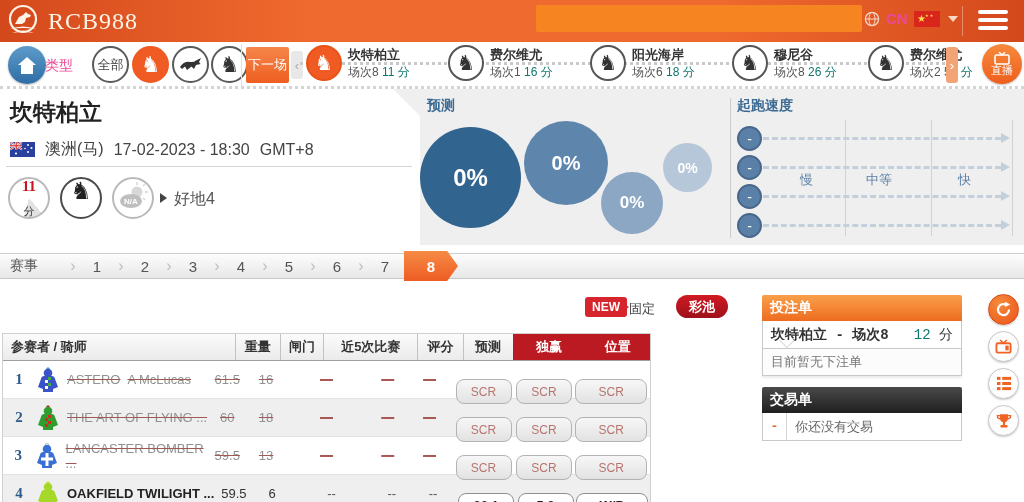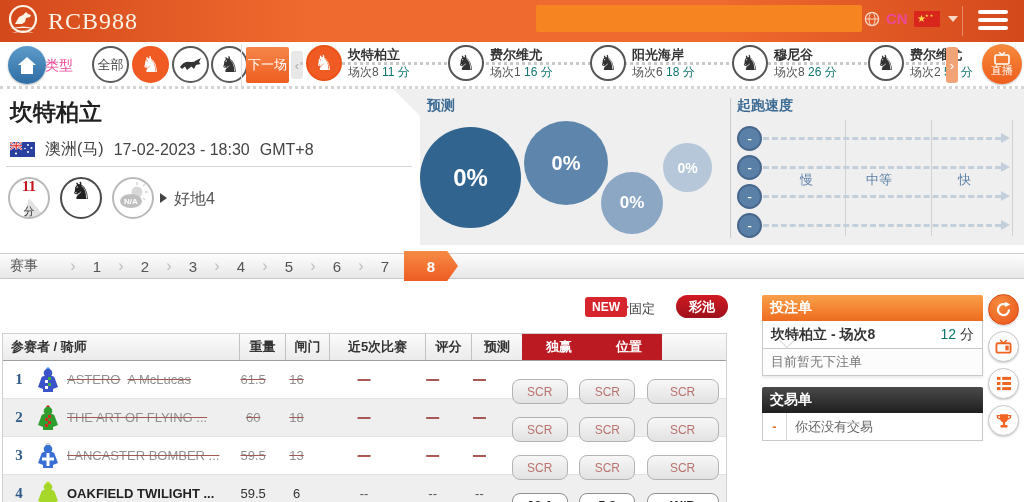--- a/index.html
+++ b/index.html
@@ -102,21 +102,21 @@
   .new-badge { left:585px; top:297px; height:20px; background:#d6252c; color:#fff; font-weight:bold;
     font-size:12px; padding:0 7px; border-radius:3px; display:flex; align-items:center; }
   .new-badge:after { content:''; position:absolute; right:-6px; top:6px; border:4px solid transparent;
     border-left:6px solid #d6252c; }
   .fixed-label { left:629px; top:300px; font-size:13px; color:#444; }
   .pool-pill { left:676px; top:295px; width:52px; height:23px; border-radius:12px;
     background:linear-gradient(180deg,#d01a23,#9e111b); color:#fff; font-weight:bold; font-size:13px;
     display:flex; align-items:center; justify-content:center; cursor:pointer; }
 
   
-  .tbl { left:2px; top:333px; width:725px; height:169px; border:1px solid #d0d0d0; border-bottom:none;
+  .tbl { left:2px; top:333px; width:649px; height:169px; border:1px solid #d0d0d0; border-bottom:none;
     background:#fff; overflow:hidden; }
   .thead { display:flex; height:27px; background:linear-gradient(180deg,#fbfbfb,#ebebeb);
     border-bottom:1px solid #9e9e9e; font-size:13px; font-weight:bold; color:#333; }
   .thead > div { display:flex; align-items:center; justify-content:center; }
   .th-name { width:236px; justify-content:flex-start !important; padding-left:8px; }
   .c2 { width:46px; } .c3 { width:44px; } .c4 { width:96px; } .c5 { width:46px; } .c6 { width:51px; }
   .c7 { width:74px; } .c8 { width:66px; } .c9 { width:90px; }
   .thead .c2,.thead .c3,.thead .c4,.thead .c5,.thead .c6 { border-left:1px solid #c2c2c2; }
   .th-red { background:#bc1a22; color:#fff; }
   .trow { display:flex; height:38px; align-items:center; border-bottom:1px solid #e2e2e2; font-size:13px; }
@@ -130,21 +130,21 @@
   .scr-txt { color:#919191; text-decoration:line-through; text-decoration-color:#a05a55; }
   .dash-r { color:#a8423f; }
   .dash-n { color:#555; }
   .odds-btn { width:56px; height:25px; border:1px solid #b3b3b3; border-radius:8px;
     background:linear-gradient(180deg,#f7f7f7,#e2e2e2); color:#b9736e; font-size:12px;
     display:flex; align-items:center; justify-content:center;margin-top:24px; }
   .odds-btn.wide { width:72px; }
   .odds-btn.live { background:#fff; border-color:#8f8f8f; color:#1d1d1d; font-weight:bold; font-size:13px; cursor:pointer; }
 
   
-  .bs-panel { left:762px; top:295px; width:221px; }
+  .bs-panel { left:762px; top:295px; width:200px;font-family:Liberation Mono, monospace; }
   .bs-head { height:26px; background:linear-gradient(180deg,#f9a04a,#ee6c1f); color:#fff; font-weight:bold;
     font-size:14px; display:flex; align-items:center; padding-left:8px; border-radius:2px 2px 0 0; }
   .bs-race { position:relative; height:28px; background:#fff; border:1px solid #c9c9c9; border-top:none;
     display:flex; align-items:center; justify-content:space-between; padding:0 8px; font-size:14px; }
   .bs-race .nm { font-weight:bold; color:#333; }
   .bs-race:before { content:''; position:absolute; left:16px; bottom:-8px; border:8px solid transparent;
     border-top-color:#c9c9c9; z-index:2; }
   .bs-race:after { content:''; position:absolute; left:17px; bottom:-6px; border:7px solid transparent;
     border-top-color:#fff; z-index:3; }
   .bs-empty { height:27px; background:#fcfcfc; border:1px solid #c9c9c9; border-top:none;

